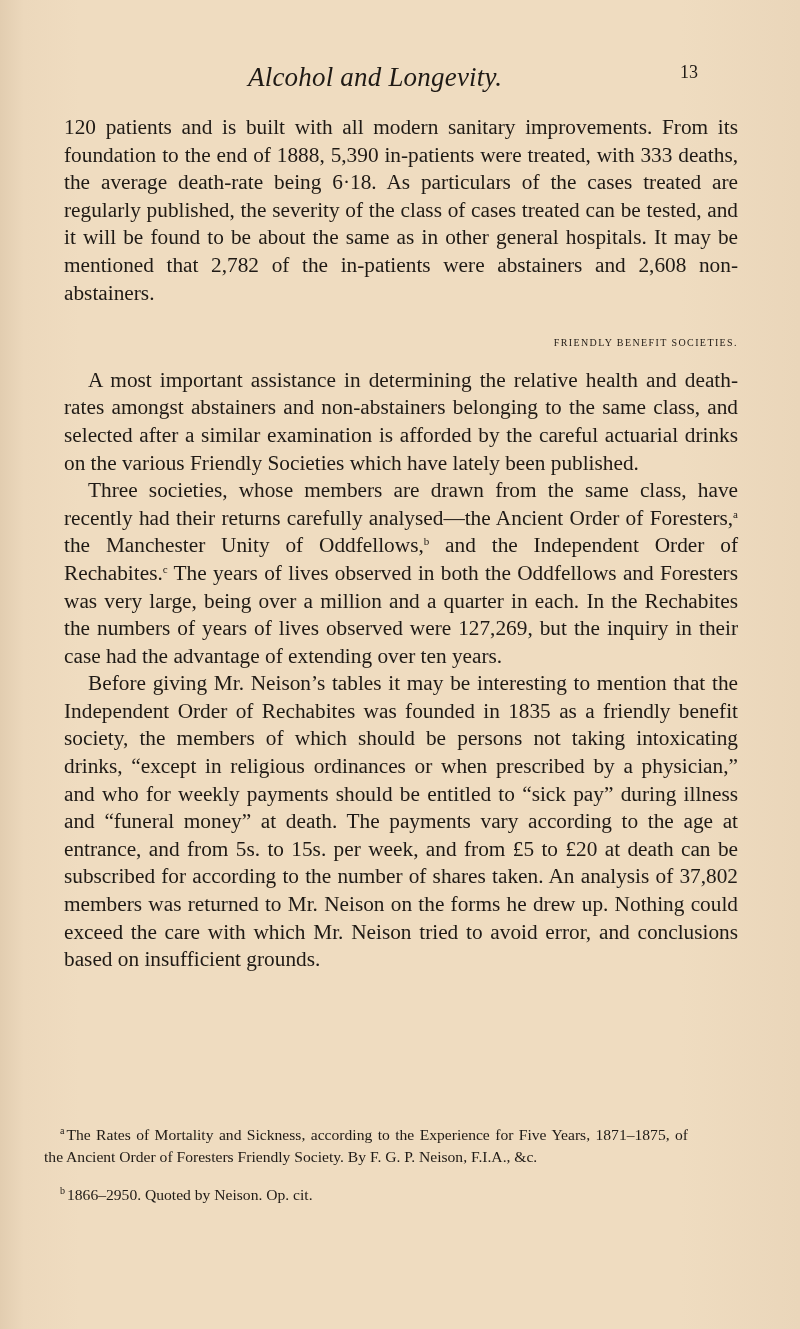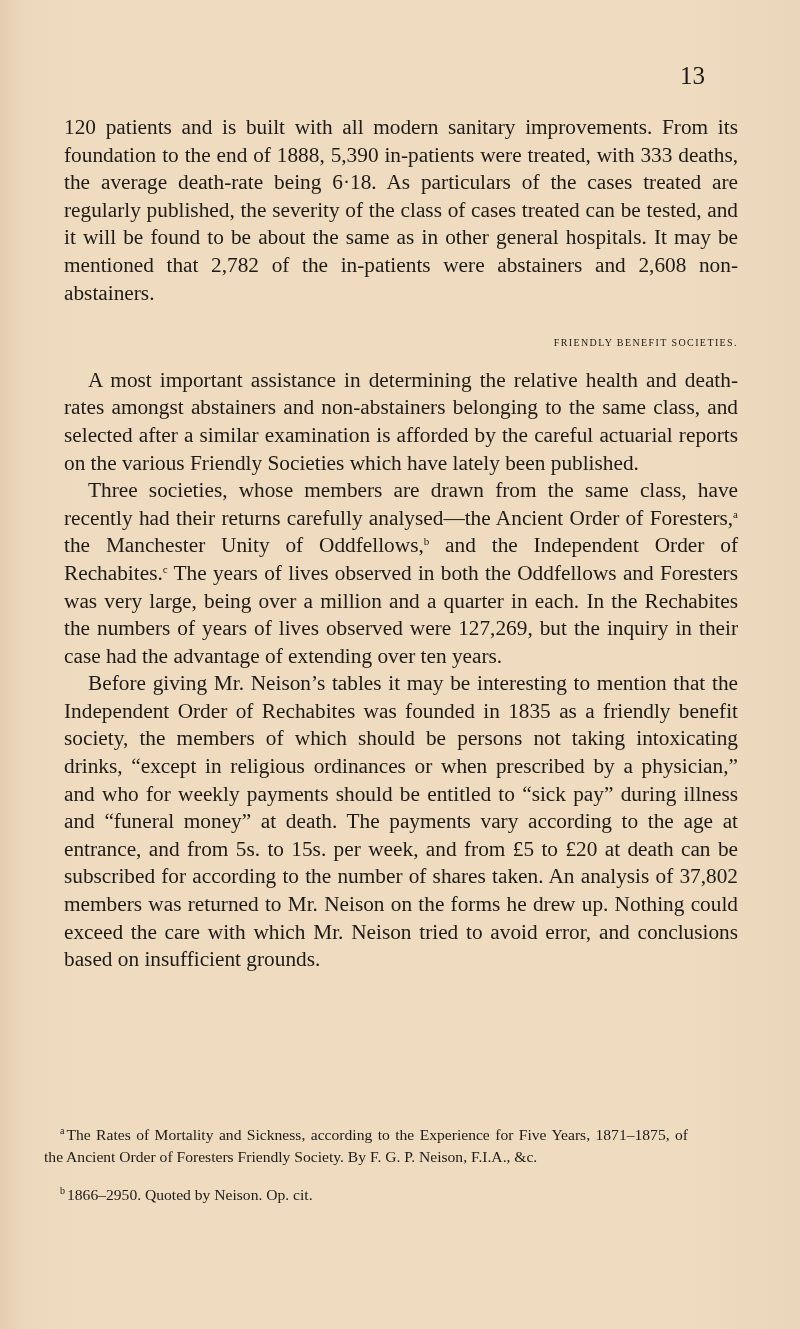--- a/index.html
+++ b/index.html
@@ -14,21 +14,21 @@
   .running-head {
     position:absolute; top:62px; left:0; width:800px; height:40px;
   }
   .running-title {
     position:absolute; left:248px; top:0;
     font-family:"Liberation Serif", serif; font-style:italic;
     font-size:27px; letter-spacing:0.2px;
   }
   .page-number {
     position:absolute; left:680px; top:0;
-    font-family:"Liberation Serif", serif; font-size:25px;
+    font-family:"Liberation Serif", serif; font-size:18px;
   }
   .body-text {
     position:absolute; left:30px; top:114px; width:674px;
     font-family:"Liberation Serif", serif;
     font-size:21.3px; line-height:27.6px;
     text-align:justify;
     margin-left:34px;
   }
   .body-text p { margin:0; }
   .indent { text-indent:24px; }
@@ -46,27 +46,28 @@
   }
   .footnotes p { margin:16px; }
   .fn-first { text-indent:16px; }
   .fnmark { font-size:10px; vertical-align:6px; line-height:0; margin-right:2px; }
 </style>
 </head>
 <body>
 
 <div class="page">
   <div class="running-head">
+    <span class="running-title">Alcohol and Longevity.</span>
     <span class="page-number">13</span>
   </div>
 
   <div class="body-text">
     <p>120 patients and is built with all modern sanitary improvements. From its foundation to the end of 1888, 5,390 in-patients were treated, with 333 deaths, the average death-rate being 6·18. As particulars of the cases treated are regularly published, the severity of the class of cases treated can be tested, and it will be found to be about the same as in other general hospitals. It may be mentioned that 2,782 of the in-patients were abstainers and 2,608 non-abstainers.</p>
     <p class="section-heading">FRIENDLY BENEFIT SOCIETIES.</p>
-    <p class="indent">A most important assistance in determining the relative health and death-rates amongst abstainers and non-abstainers belonging to the same class, and selected after a similar examination is afforded by the careful actuarial reports on the various Friendly Societies which have lately been published.</p>
+    <p class="indent">A most important assistance in determining the relative health and death-rates amongst abstainers and non-abstainers belonging to the same class, and selected after a similar examination is afforded by the careful actuarial drinks on the various Friendly Societies which have lately been published.</p>
     <p class="indent"><span>Three societies, whose members are drawn from the same class, have recently had their returns carefully analysed—the Ancient Order of Foresters,</span><sup>a</sup><span> the Manchester Unity of Oddfellows,</span><sup>b</sup><span> and the Independent Order of Rechabites.</span><sup>c</sup><span> The years of lives observed in both the Oddfellows and Foresters was very large, being over a million and a quarter in each. In the Rechabites the numbers of years of lives observed were 127,269, but the inquiry in their case had the advantage of extending over ten years.</span></p>
     <p class="indent">Before giving Mr. Neison’s tables it may be interesting to mention that the Independent Order of Rechabites was founded in 1835 as a friendly benefit society, the members of which should be persons not taking intoxicating drinks, “except in religious ordinances or when prescribed by a physician,” and who for weekly payments should be entitled to “sick pay” during illness and “funeral money” at death. The payments vary according to the age at entrance, and from 5s. to 15s. per week, and from £5 to £20 at death can be subscribed for according to the number of shares taken. An analysis of 37,802 members was returned to Mr. Neison on the forms he drew up. Nothing could exceed the care with which Mr. Neison tried to avoid error, and conclusions based on insufficient grounds.</p>
   </div>
 
   <div class="footnotes">
     <p class="fn-first"><span class="fnmark">a</span><span>The Rates of Mortality and Sickness, according to the Experience for Five Years, 1871–1875, of the Ancient Order of Foresters Friendly Society. By F. G. P. Neison, F.I.A., &amp;c.</span></p>
     <p class="fn-first"><span class="fnmark">b</span><span>1866–2950. Quoted by Neison. Op. cit.</span></p>
   </div>
 </div>
 

